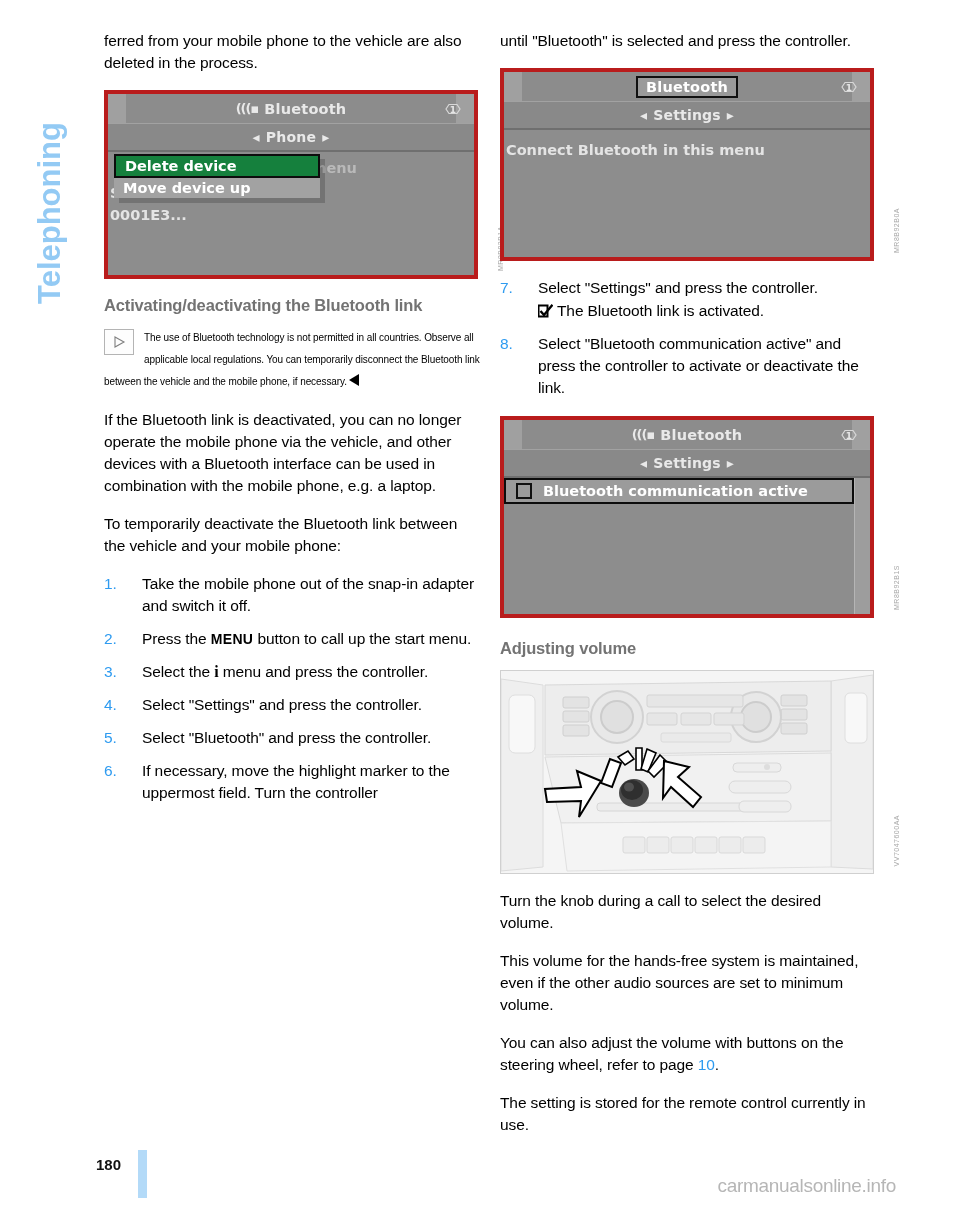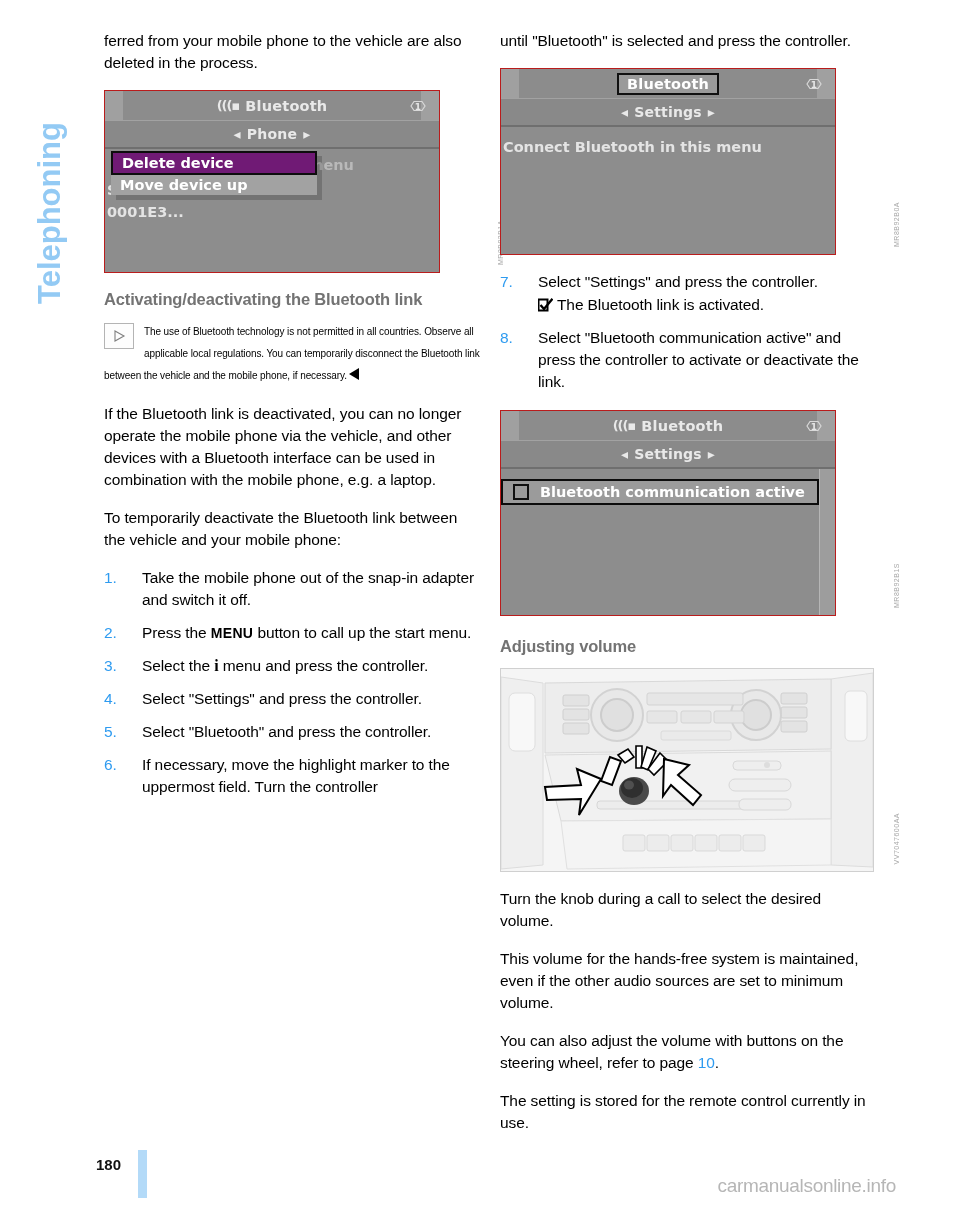--- a/index.html
+++ b/index.html
@@ -131,23 +131,23 @@
     margin-right: 4px;
   }
 
   
   .figure {
     position: relative;
     margin: 0 0 16px 0;
   }
   .mid {
     position: relative;
-    width: 336px;
+    width: 374px;
     background: #8d8d8d;
-    border: 1px solid #b91c1c;
+    border: 4px solid #b91c1c;
     box-sizing: border-box;
     overflow: hidden;
     font-family: "DejaVu Sans", sans-serif;
   }
   .mid-bar {
     position: relative;
     height: 29px;
     background: #8a8a8a;
     border-bottom: 1px solid #a2a2a2;
     display: flex;
@@ -213,21 +213,21 @@
   }
   .popup-item {
     background: #a2a2a2;
     color: #ffffff;
     font-weight: bold;
     font-size: 14.5px;
     padding: 2px 9px;
   }
   .popup-item.sel {
     border: 2px solid #0d0d0d;
-    background: #701a75;
+    background: #15803d;
   }
   .mid-fullrow {
     border: 2px solid #0c0c0c;
     background: #9b9b9b;
     color: #fff;
     font-weight: bold;
     font-size: 14.5px;
     padding: 3px 10px;
     display: flex;
     align-items: center;
@@ -448,21 +448,21 @@
             <polygon points="3,8.5 6,4 14,4 17,8.5 14,13 6,13" fill="none" stroke="#d8d8d8" stroke-width="1.2"></polygon>
             <text x="10" y="12" font-size="9" fill="#e6e6e6" text-anchor="middle" font-family="DejaVu Sans">1</text>
           </svg>
         </span>
       </div>
       <div class="mid-bar sub">
         <span style="margin-right:6px">◂</span>
         <span>Settings</span>
         <span style="margin-left:6px">▸</span>
       </div>
-      <div class="mid-body" style="height:136px; padding-top:10px;">
+      <div class="mid-body" style="height:136px; padding-top:0;">
         <div class="mid-scroll"></div>
         <div class="mid-fullrow">
           <span class="box"></span>
           <span>Bluetooth communication active</span>
         </div>
       </div>
     </div>
     <div class="fig-code">MR8B92B1S</div>
   </div>
 

